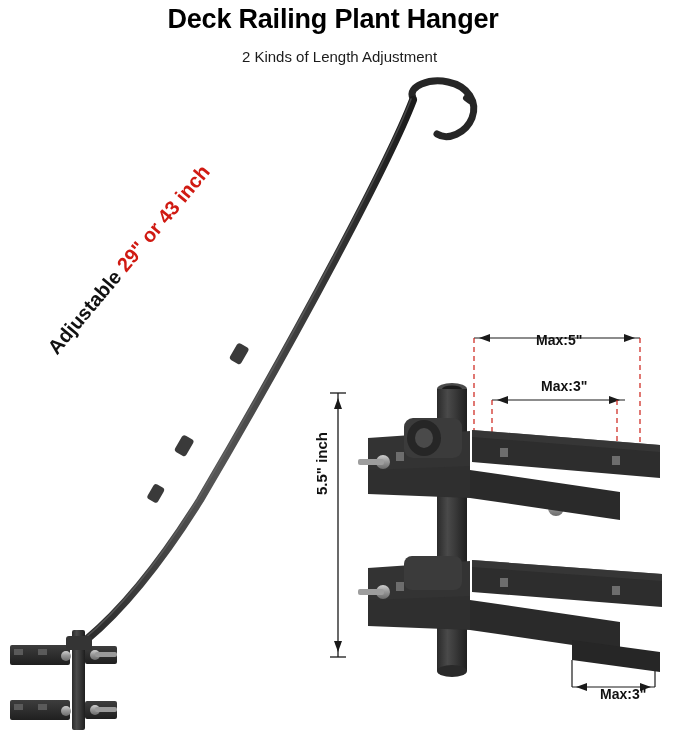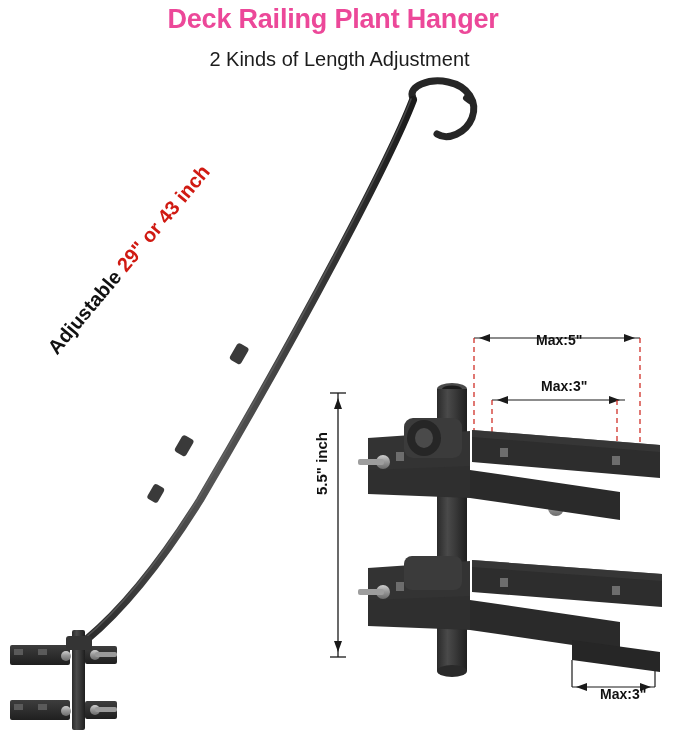--- a/index.html
+++ b/index.html
@@ -23,29 +23,29 @@
   
   .title {
     position: absolute;
     top: 4px;
     left: 0;
     width: 666px;
     text-align: center;
     font-size: 27px;
     font-weight: bold;
     letter-spacing: -0.2px;
-    color: #ec4899;
+    color: #000000;
   }
   .subtitle {
     position: absolute;
     top: 48px;
     left: 0;
     width: 679px;
     text-align: center;
-    font-size: 20px;
+    font-size: 15px;
     font-weight: normal;
     color: #1c1c1c;
   }
 
   
   .adjust-label {
     position: absolute;
     left: 52px;
     top: 340px;
     width: 330px;

